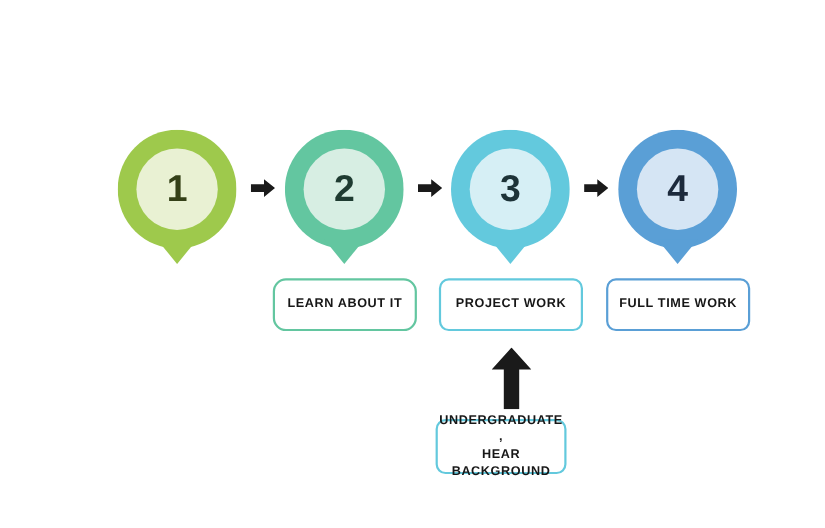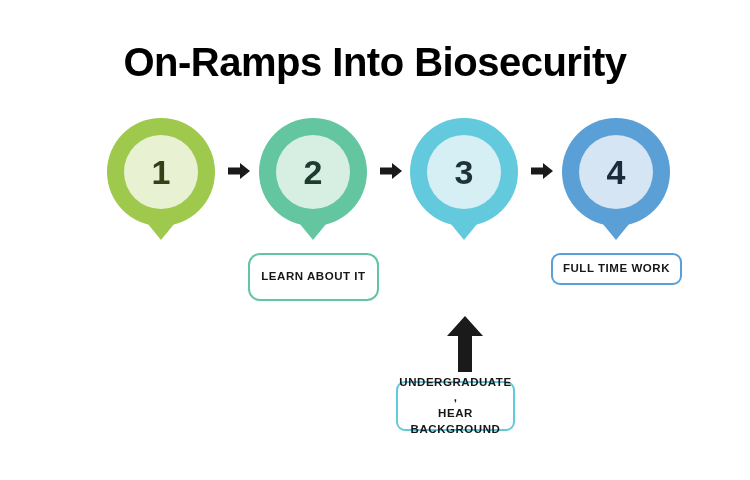--- a/index.html
+++ b/index.html
@@ -90,21 +90,21 @@
     text-align: center;
     font-size: 11.5px;
     font-weight: bold;
     color: #171717;
     letter-spacing: 0.55px;
     line-height: 1.35;
   }
   .box1 { left: 96px;  top: 253px; width: 131px; height: 48px; border-color: #9ec94c; }
   .box2 { left: 248px; top: 253px; width: 131px; height: 48px; border-color: #63c6a0; border-radius: 12px; }
   .box3 { left: 399px; top: 253px; width: 131px; height: 48px; border-color: #63c9dd; }
-  .box4 { left: 551px; top: 253px; width: 131px; height: 32px; border-color: #5a9fd6; }
+  .box4 { left: 551px; top: 253px; width: 131px; height: 48px; border-color: #5a9fd6; }
 
   .box-bottom {
     left: 396px;
     top: 381px;
     width: 119px;
     height: 50px;
     border-color: #63c9dd;
   }
 
   
@@ -114,21 +114,20 @@
     top: 316px;
     width: 36px;
     height: 56px;
   }
 </style>
 </head>
 <body>
 
 <div class="canvas">
 
-  <div class="title">On-Ramps Into Biosecurity</div>
 
   <div class="pin pin1">
     <svg width="108" height="122" viewBox="0 0 108 122">
       <path d="M54 0 A54 54 0 1 0 54 108 A54 54 0 1 0 54 0 Z" fill="#9ec94c"></path>
       <path d="M36 100 L54 122 L72 100 Z" fill="#9ec94c"></path>
       <circle cx="54" cy="54" r="37" fill="#e9f1d3"></circle>
     </svg>
     <div class="num" style="color:#344017">1</div>
   </div>
 
@@ -172,20 +171,23 @@
     <svg width="108" height="122" viewBox="0 0 108 122">
       <path d="M54 0 A54 54 0 1 0 54 108 A54 54 0 1 0 54 0 Z" fill="#5a9fd6"></path>
       <path d="M36 100 L54 122 L72 100 Z" fill="#5a9fd6"></path>
       <circle cx="54" cy="54" r="37" fill="#d5e5f4"></circle>
     </svg>
     <div class="num" style="color:#1c2a3c">4</div>
   </div>
 
   <div class="label-box box2">
     <span>LEARN ABOUT IT</span>
+  </div>
+  <div class="label-box box3">
+    <span>PROJECT WORK</span>
   </div>
   <div class="label-box box4">
     <span>FULL TIME WORK</span>
   </div>
 
   <div class="arrow-up">
     <svg width="36" height="56" viewBox="0 0 36 56">
       <path d="M18 0 L36 20 H25 V56 H11 V20 H0 Z" fill="#1a1a1a"></path>
     </svg>
   </div>

